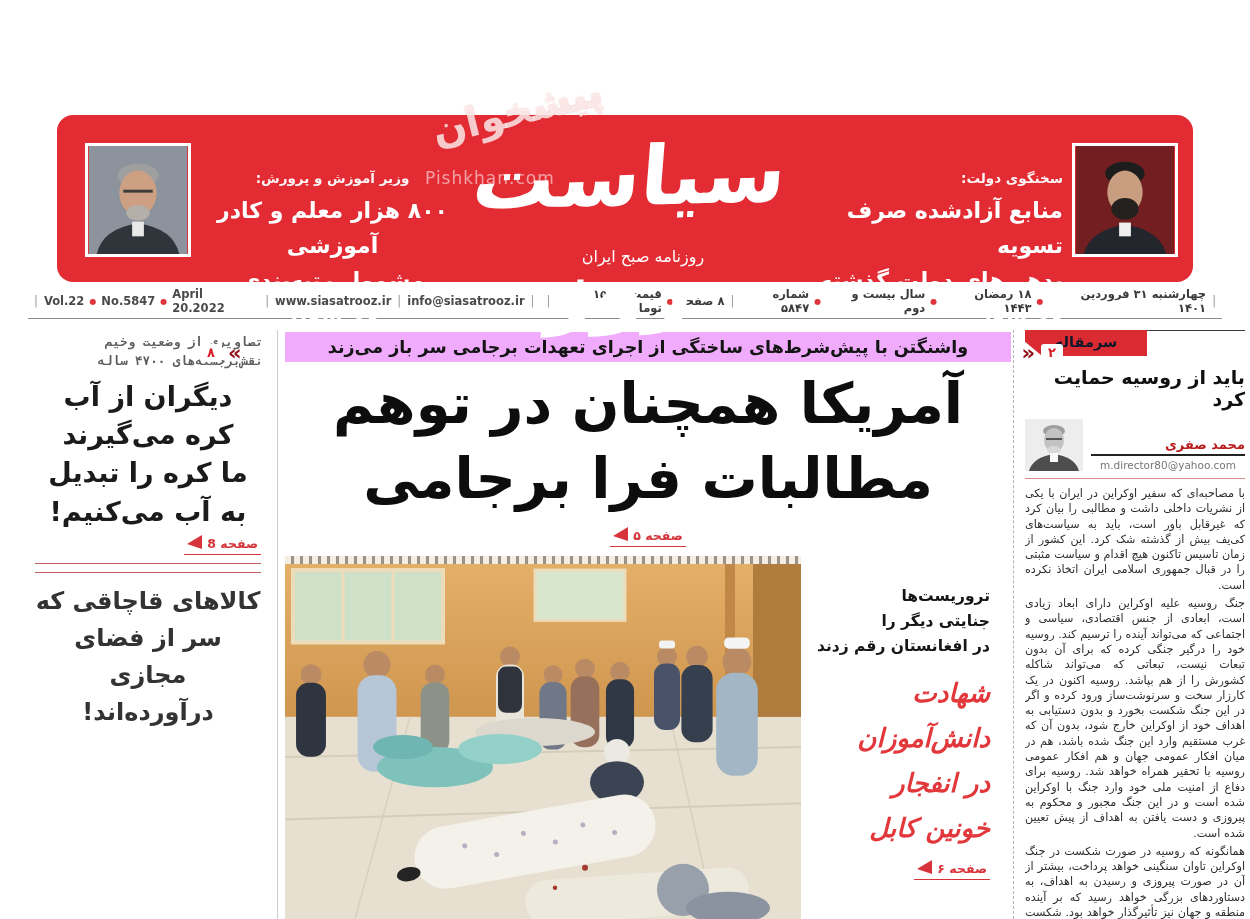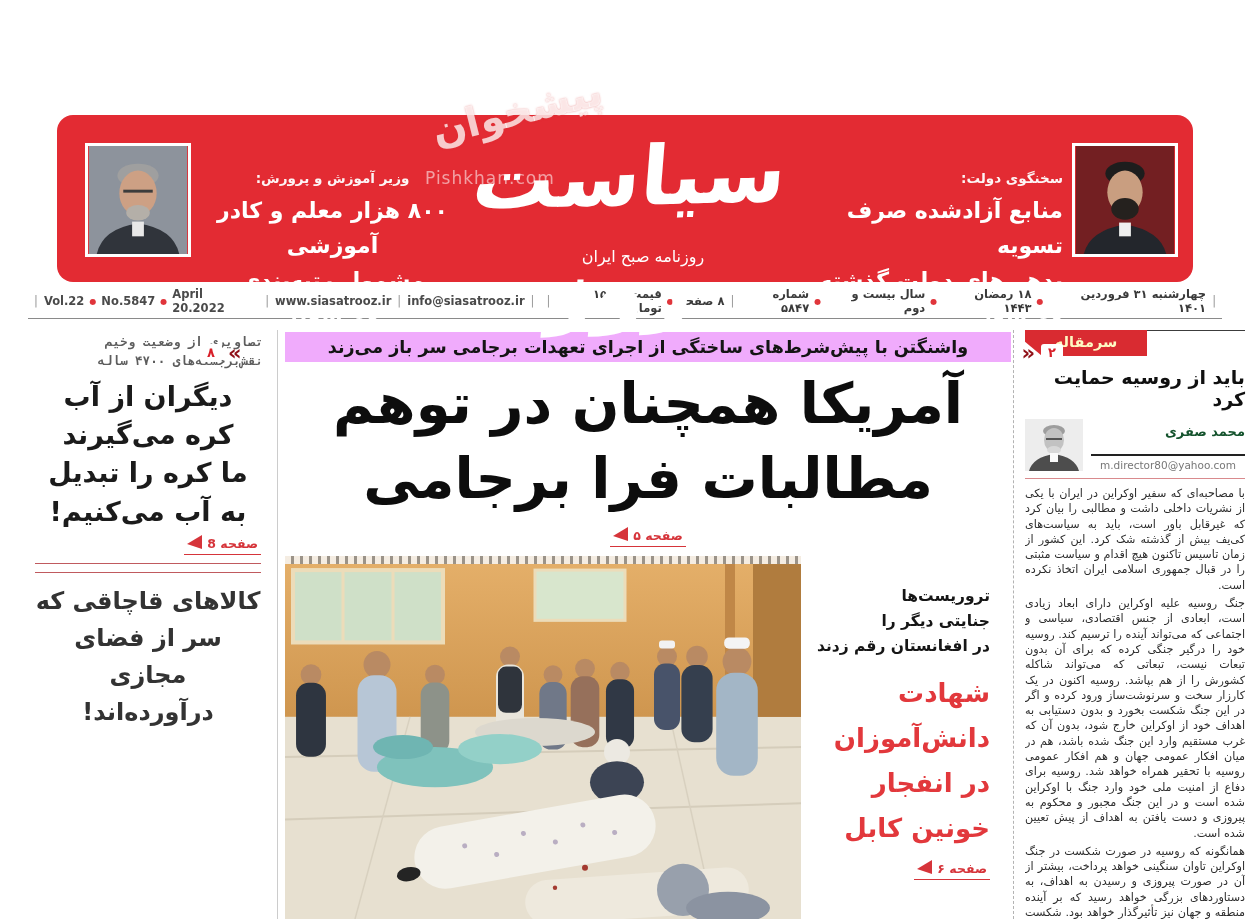--- a/index.html
+++ b/index.html
@@ -69,33 +69,33 @@
 
   
   .photo { left:285px; top:556px; width:516px; height:363px; overflow:hidden; background:#e7e0d0; }
   .photo::before { content:""; position:absolute; left:0; top:0; right:0; height:8px; z-index:2;
     background:repeating-linear-gradient(90deg,#f7f7f7 0 6px,#8e8e8e 6px 9px); opacity:.85; }
   .photo svg { width:100%; height:100%; display:block; }
 
   
   .kabul { left:792px; top:584px; width:198px; text-align:right; direction:rtl; }
   .kabul-kicker { font-size:15.5px; font-weight:bold; color:#161616; line-height:1.6; }
-  .kabul-headline { margin-top:13px; font-size:26px; font-weight:bold; color:#e2383c; line-height:1.72; }
+  .kabul-headline { margin-top:13px; font-size:26px; font-weight:bold; color:#e2383c; line-height:1.72;font-style:italic; }
   .kabul-marker { margin-top:10px; }
 
   
   .editorial { left:1025px; top:330px; width:220px; direction:rtl; border-top:1.5px solid #3c3c3c; }
-  .ed-tag { width:122px; margin-right:0; margin-left:auto; background:#d92b31; color:#fef9c3; text-align:center;
+  .ed-tag { width:122px; margin-right:0; margin-left:auto; background:#d92b31; color:#0f172a; text-align:center;
     font-size:14.5px; font-weight:bold; padding:4px 0 6px; margin-top:-1px;
     clip-path:polygon(0 0,100% 0,100% 100%,14% 100%,0 45%); direction:rtl;
     margin-right:auto; margin-left:0; }
   .ed-title { margin-top:10px; font-size:19px; font-weight:bold; color:#101010; text-align:right; }
   .ed-author { margin-top:9px; display:flex; direction:rtl; gap:8px; align-items:flex-end; }
   .ed-byline { flex:1; }
-  .ed-name { font-size:13px; font-weight:bold; color:#14532d; text-align:right; padding-bottom:15px;
+  .ed-name { font-size:13px; font-weight:bold; color:#b91c1c; text-align:right; padding-bottom:2px;
     border-bottom:2px solid #222; }
   .ed-email { font-size:10.5px; color:#777; text-align:center; margin-top:3px; direction:ltr; }
   .ed-photo { width:58px; height:52px; flex:0 0 58px; }
   .ed-photo svg { width:100%; height:100%; display:block; }
   .ed-hairline { border:none; border-top:1px solid #d98a8d; margin-top:7px; }
   .ed-body { margin-top:7px; height:452px; overflow:hidden; text-align:justify; font-size:11.2px;
     line-height:15.3px; color:#2e2e2e; }
   .ed-body p { margin-bottom:3px; }
 </style>
 </head>

